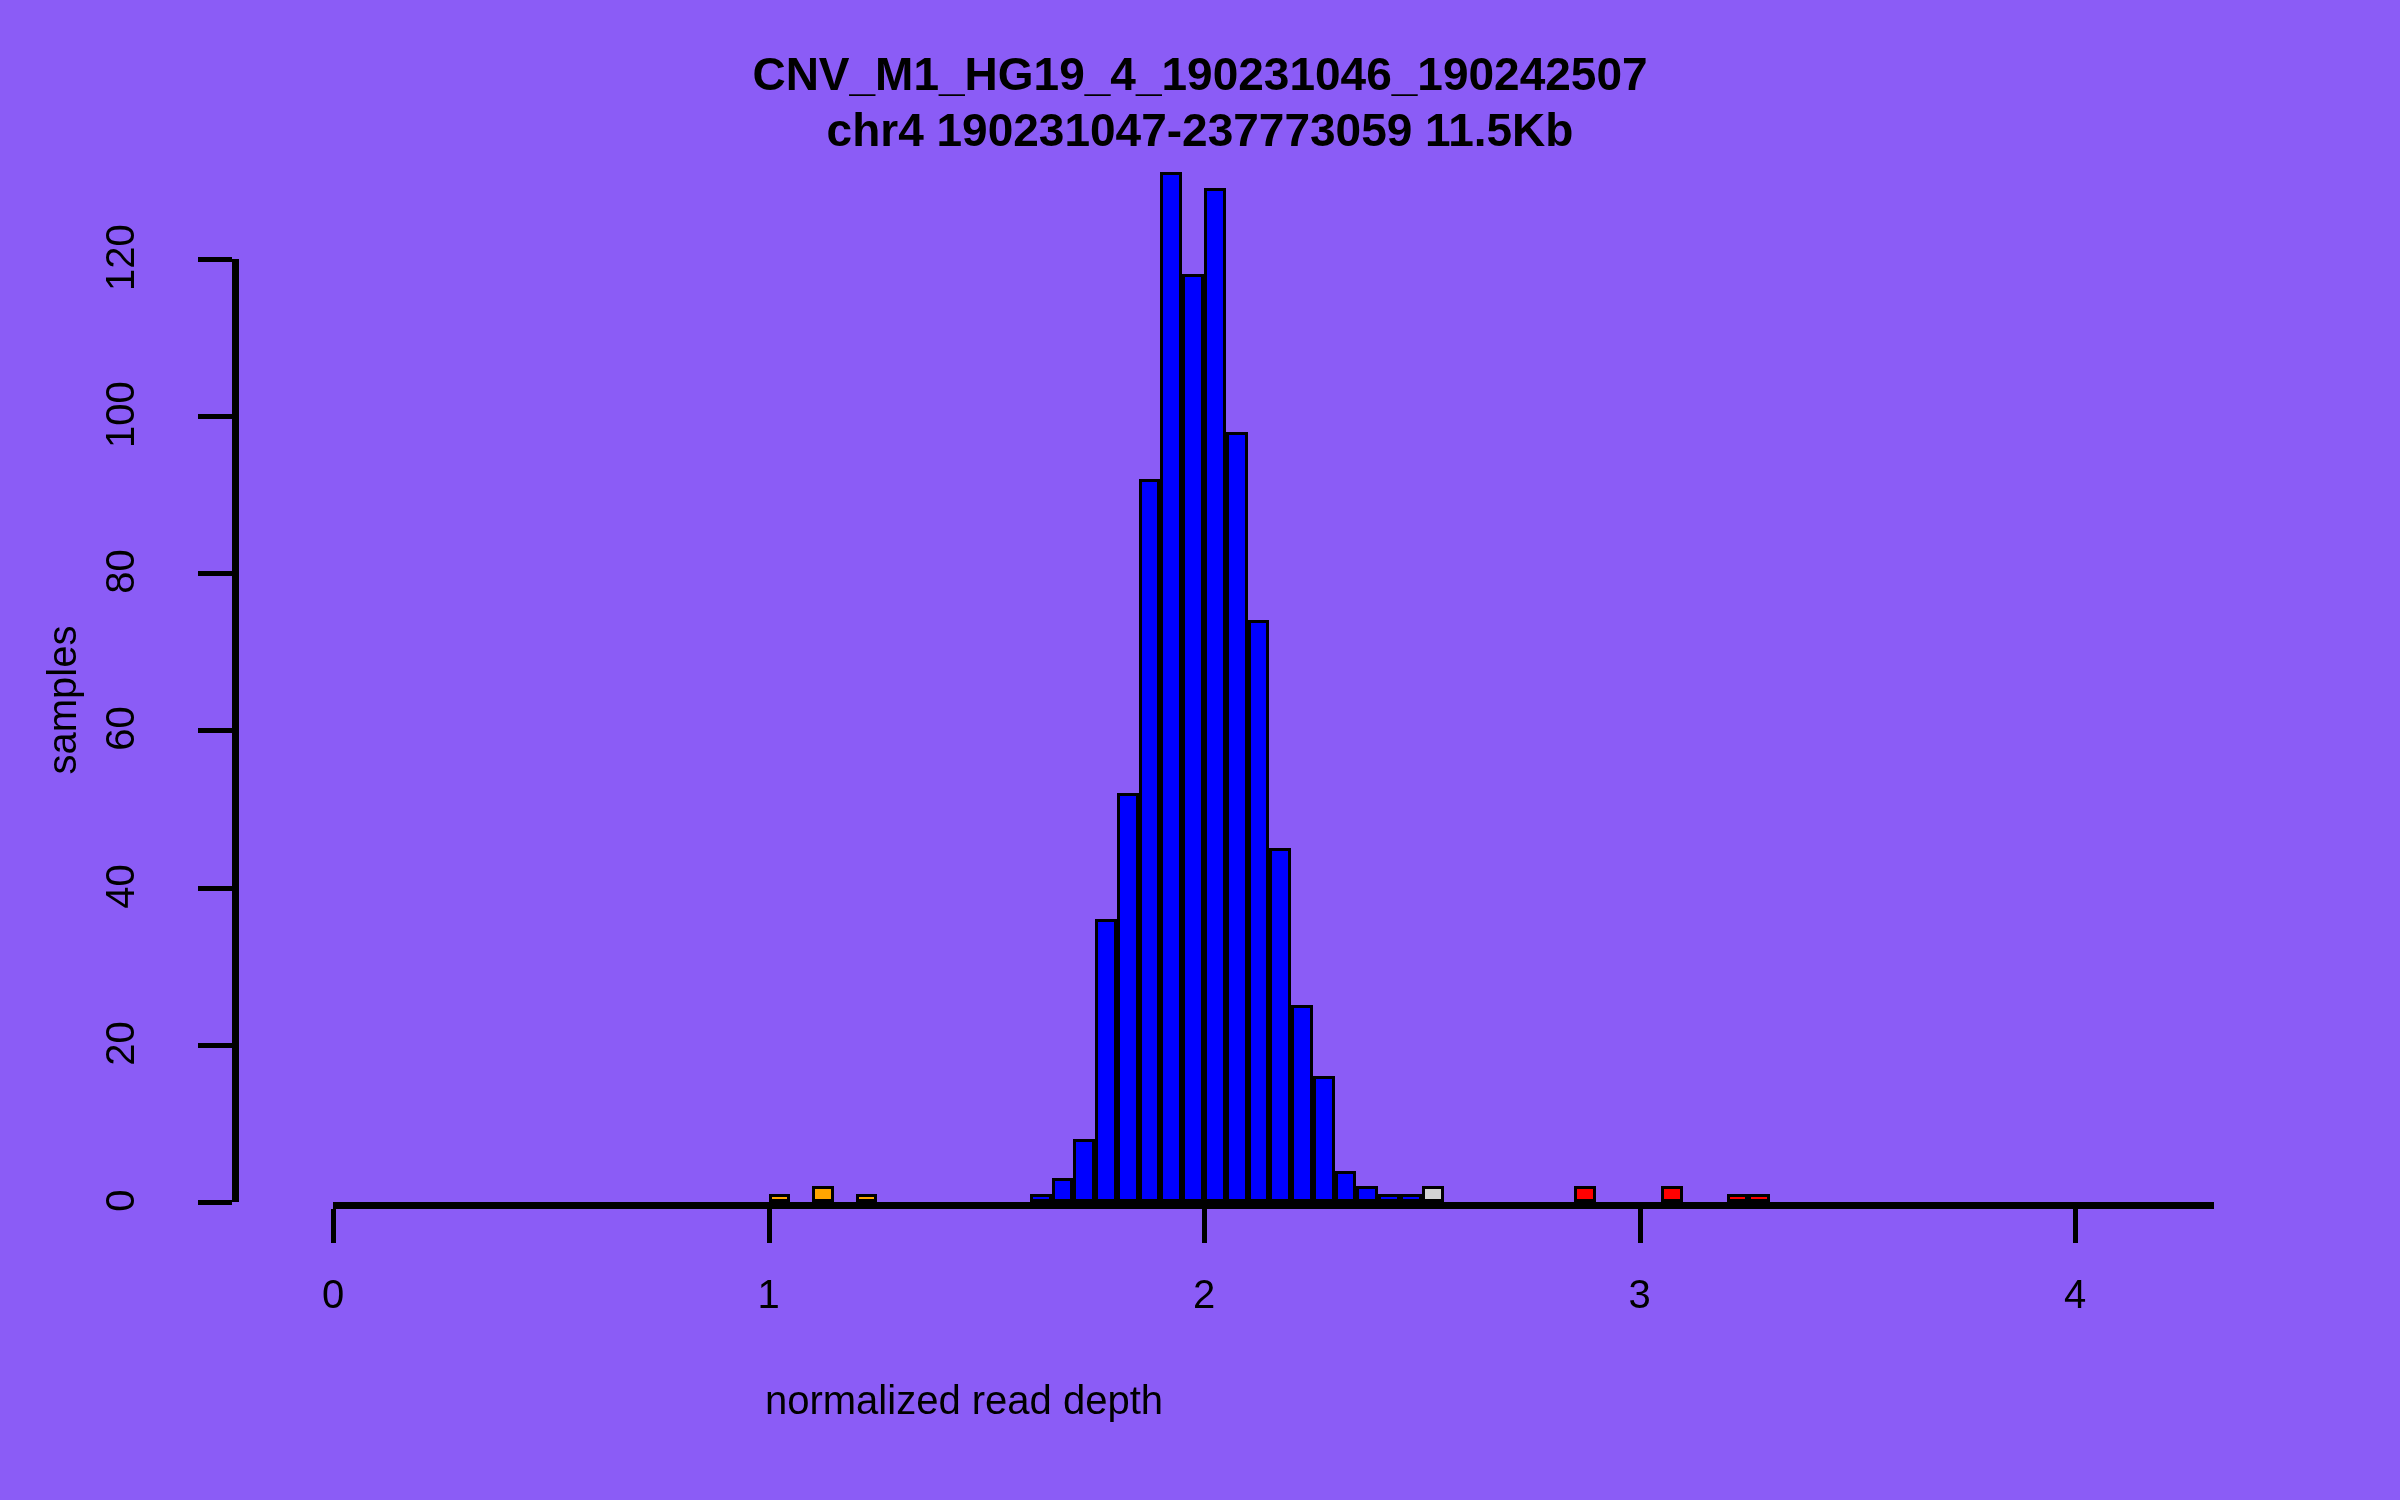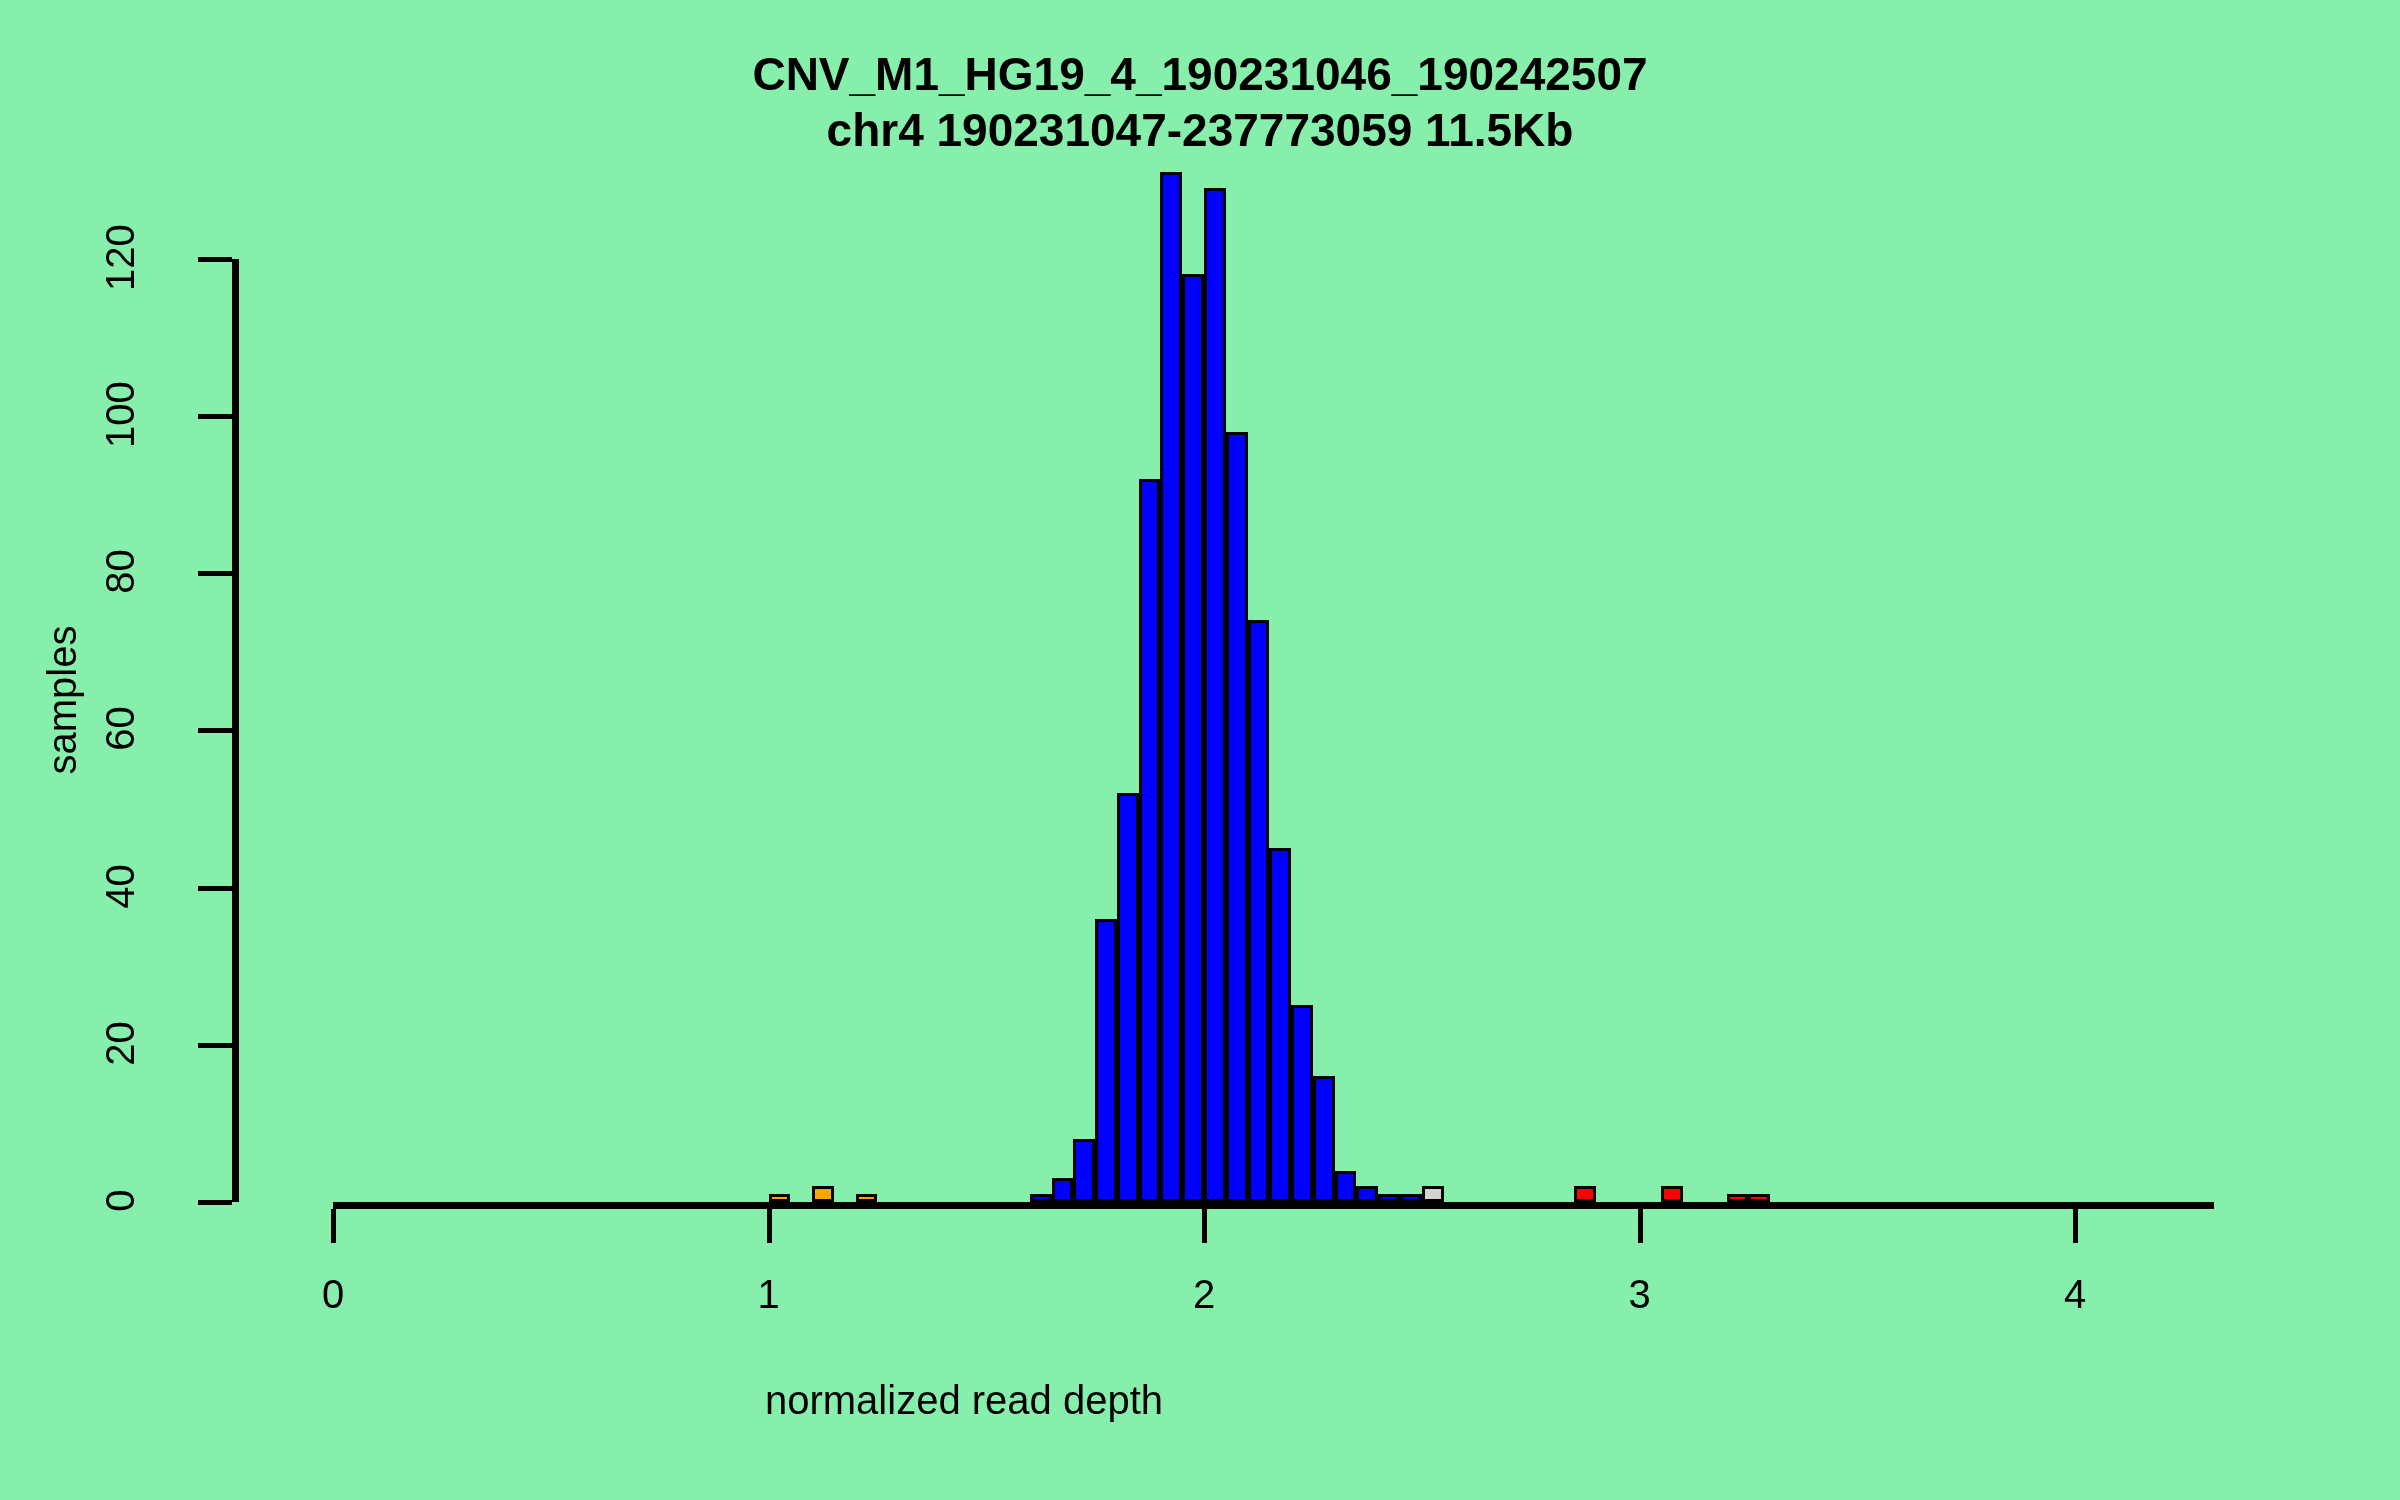--- a/index.html
+++ b/index.html
@@ -1,17 +1,17 @@
 <!DOCTYPE html>
 <html><head>
 <meta charset="utf-8">
 <style>
   html,body{margin:0;padding:0;background:#fff;}
   body{width:2400px;height:1500px;font-family:"Liberation Sans",sans-serif;overflow:hidden;}
-  #root{position:relative;width:2400px;height:1500px;background:#86efac;}
+  #root{position:relative;width:2400px;height:1500px;background:#8b5cf6;}
 
   
   #title-block{position:absolute;left:0;top:46px;width:2400px;text-align:center;}
   #title-block .tline{font-weight:bold;font-size:46px;line-height:56px;color:#000;letter-spacing:0px;}
 
   
   #xlab{position:absolute;left:0;top:1378px;width:1928px;text-align:center;font-size:40px;color:#000;}
   #ylab{position:absolute;left:-260px;top:700px;width:600px;text-align:center;font-size:40px;color:#000;
         transform:rotate(-90deg);transform-origin:300px 0px;}
 

